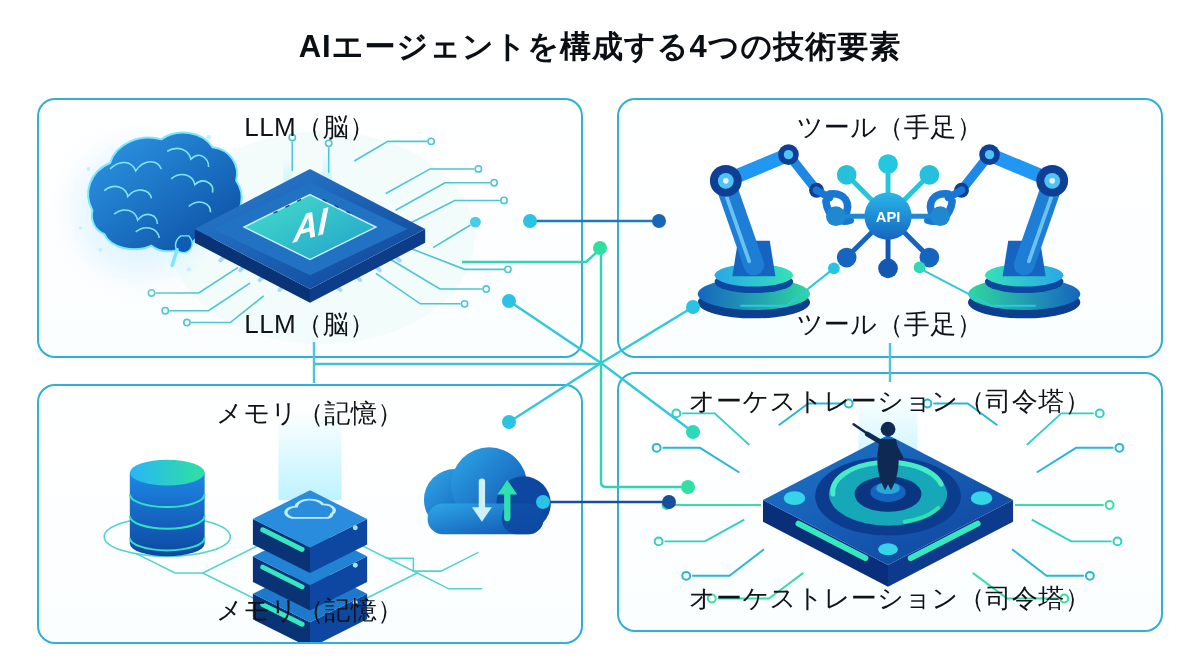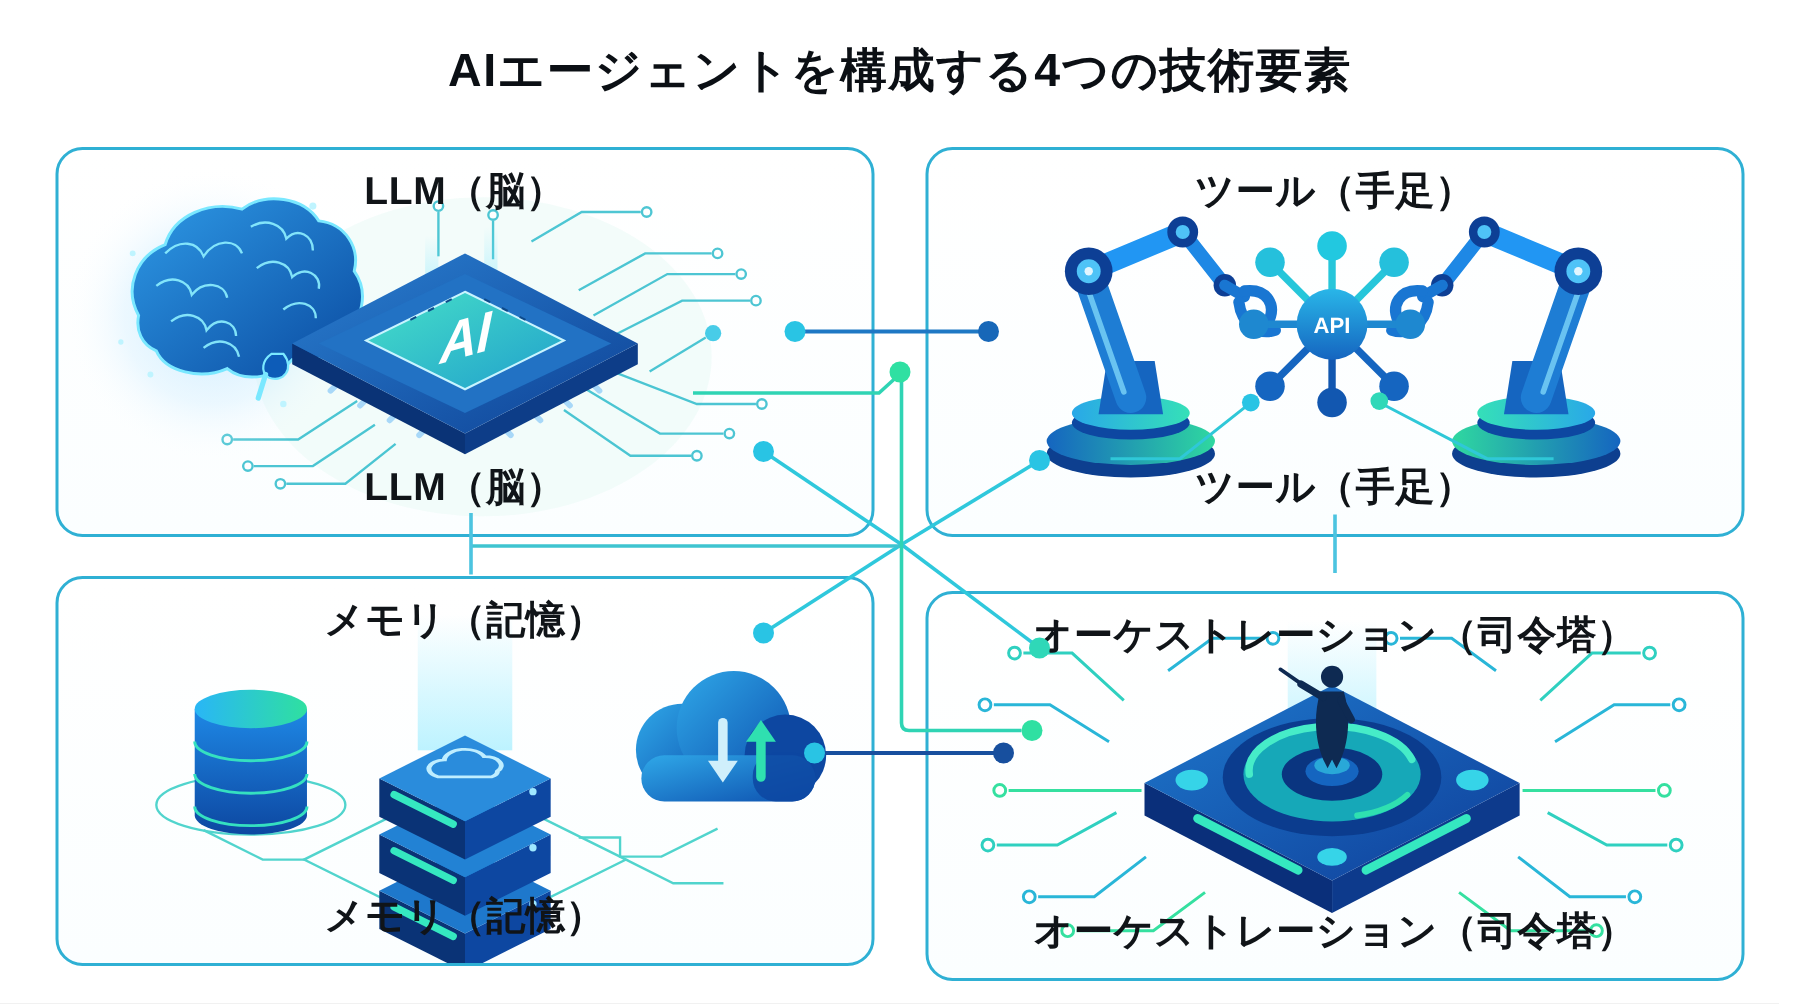--- a/index.html
+++ b/index.html
@@ -5,22 +5,22 @@
   html,body{margin:0;padding:0;background:#e8e8e8;}
   .stage{position:relative;width:1200px;height:669px;background:#ffffff;overflow:hidden;
          font-family:"Liberation Sans","DejaVu Sans",sans-serif;}
   .title{position:absolute;left:0;top:26px;width:1200px;text-align:center;
          font-size:31px;font-weight:900;color:#0b0f14;letter-spacing:1px;}
   .qbox{position:absolute;width:546px;height:260px;border:2px solid #2fb0d4;border-radius:18px;
         background:linear-gradient(180deg,#ffffff 0%,#fbfeff 100%);box-sizing:border-box;}
   .qbox.tl{left:37px;top:98px;}
   .qbox.tr{left:617px;top:98px;width:546px;}
   .qbox.bl{left:37px;top:384px;}
-  .qbox.br{left:617px;top:372px;width:546px;margin-top:22px;}
-  .qlabel{position:absolute;left:0;width:100%;text-align:center;font-size:26px;font-weight:700;
+  .qbox.br{left:617px;top:372px;width:546px;}
+  .qlabel{position:absolute;left:0;width:100%;text-align:center;font-size:26px;font-weight:400;
           color:#101418;z-index:3;letter-spacing:0.5px;}
   .qlabel.top{top:10px;}
   .qlabel.bottom{bottom:14px;}
   .illust{position:absolute;left:0;top:0;width:100%;height:100%;display:block;}
   .overlay{position:absolute;left:0;top:0;width:1200px;height:669px;z-index:5;pointer-events:none;}
 </style>
 </head>
 <body>
 
 <div class="stage">

